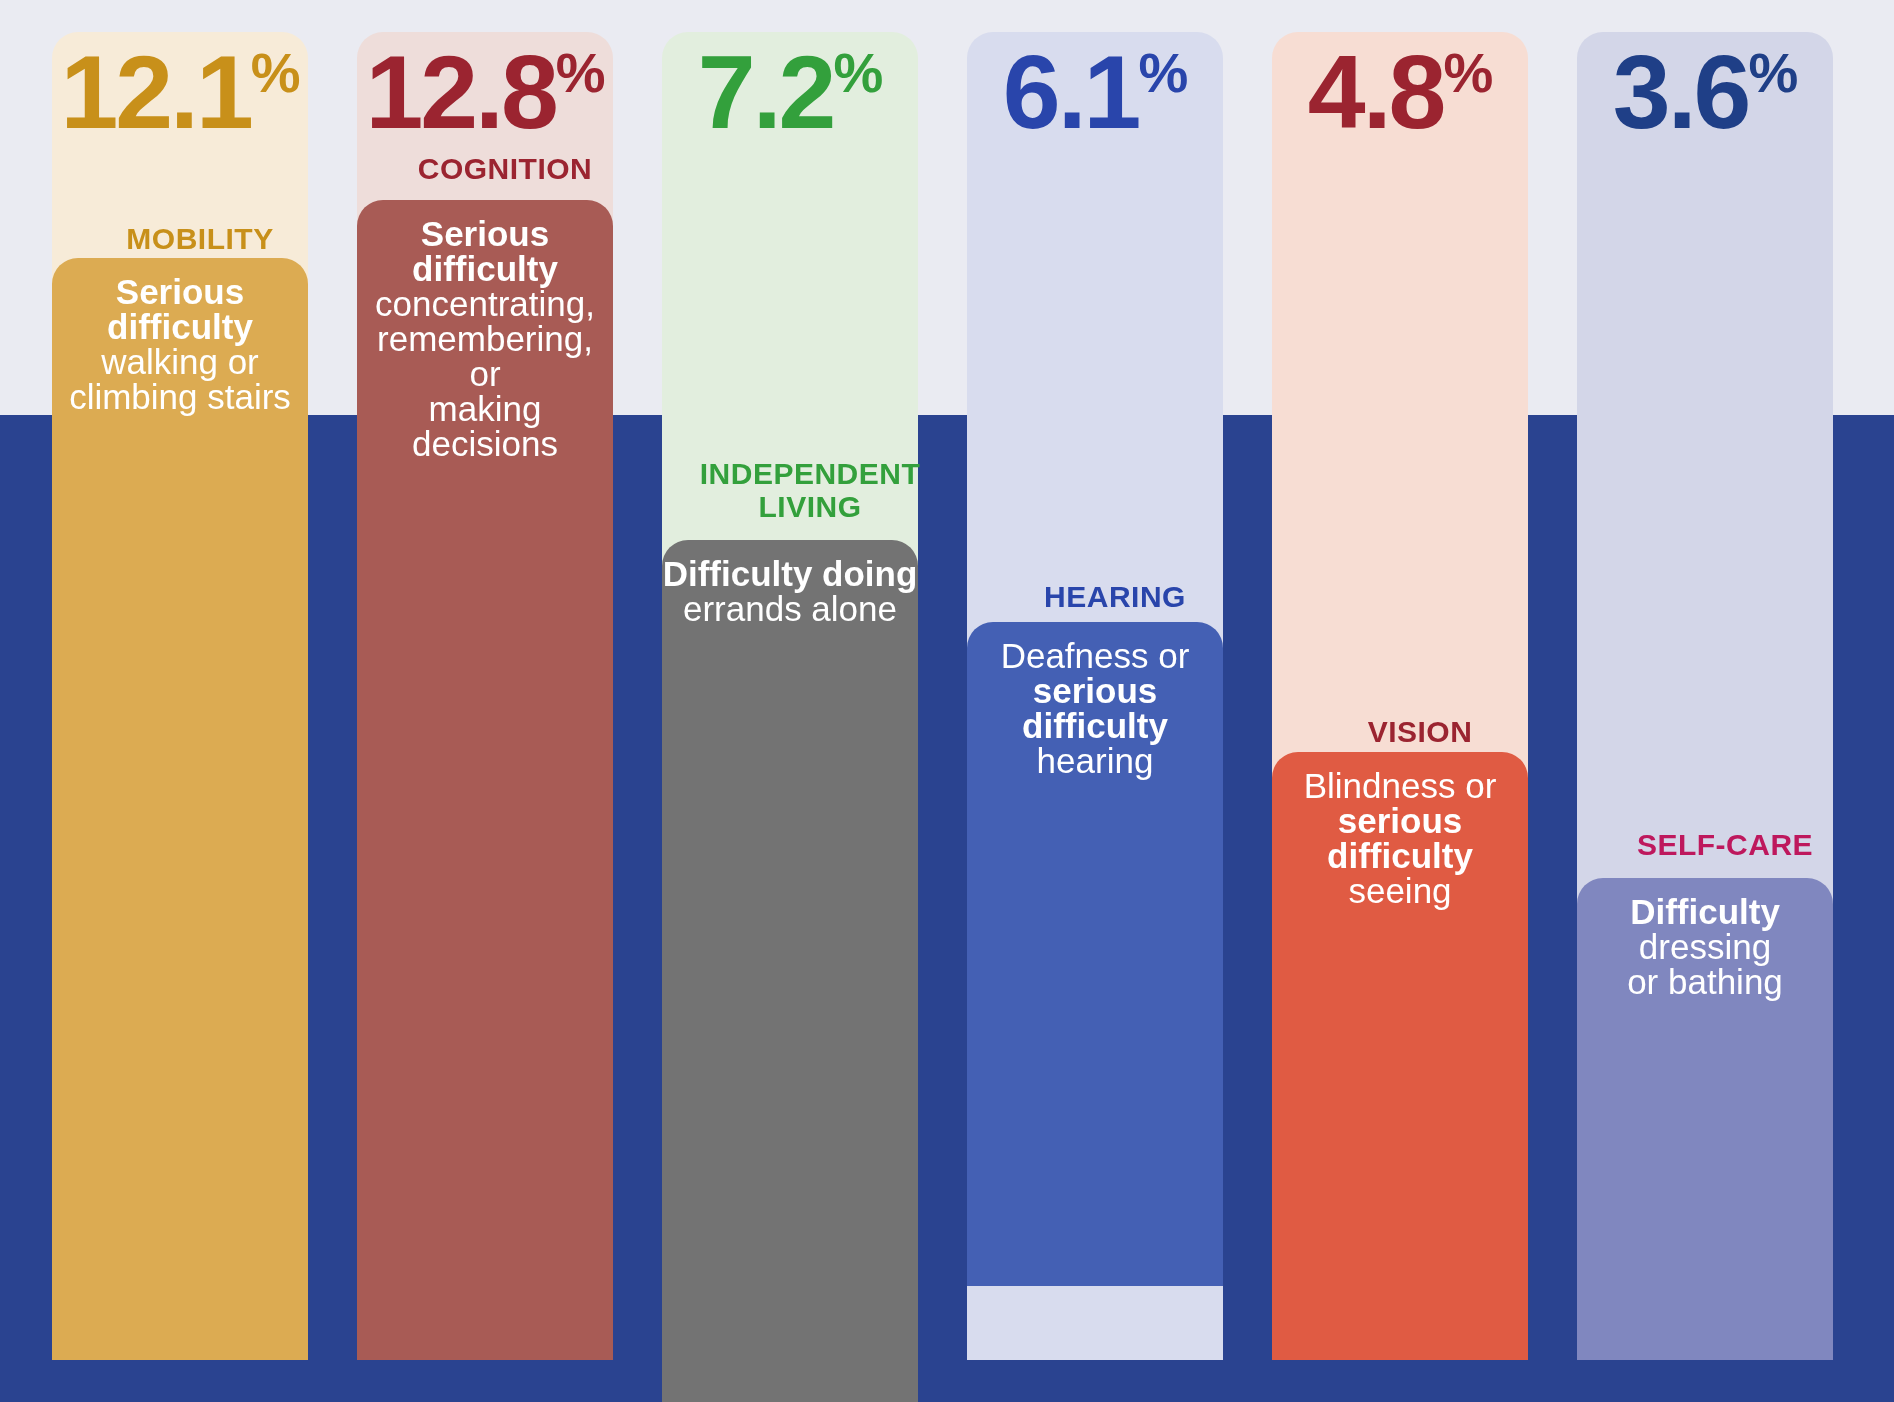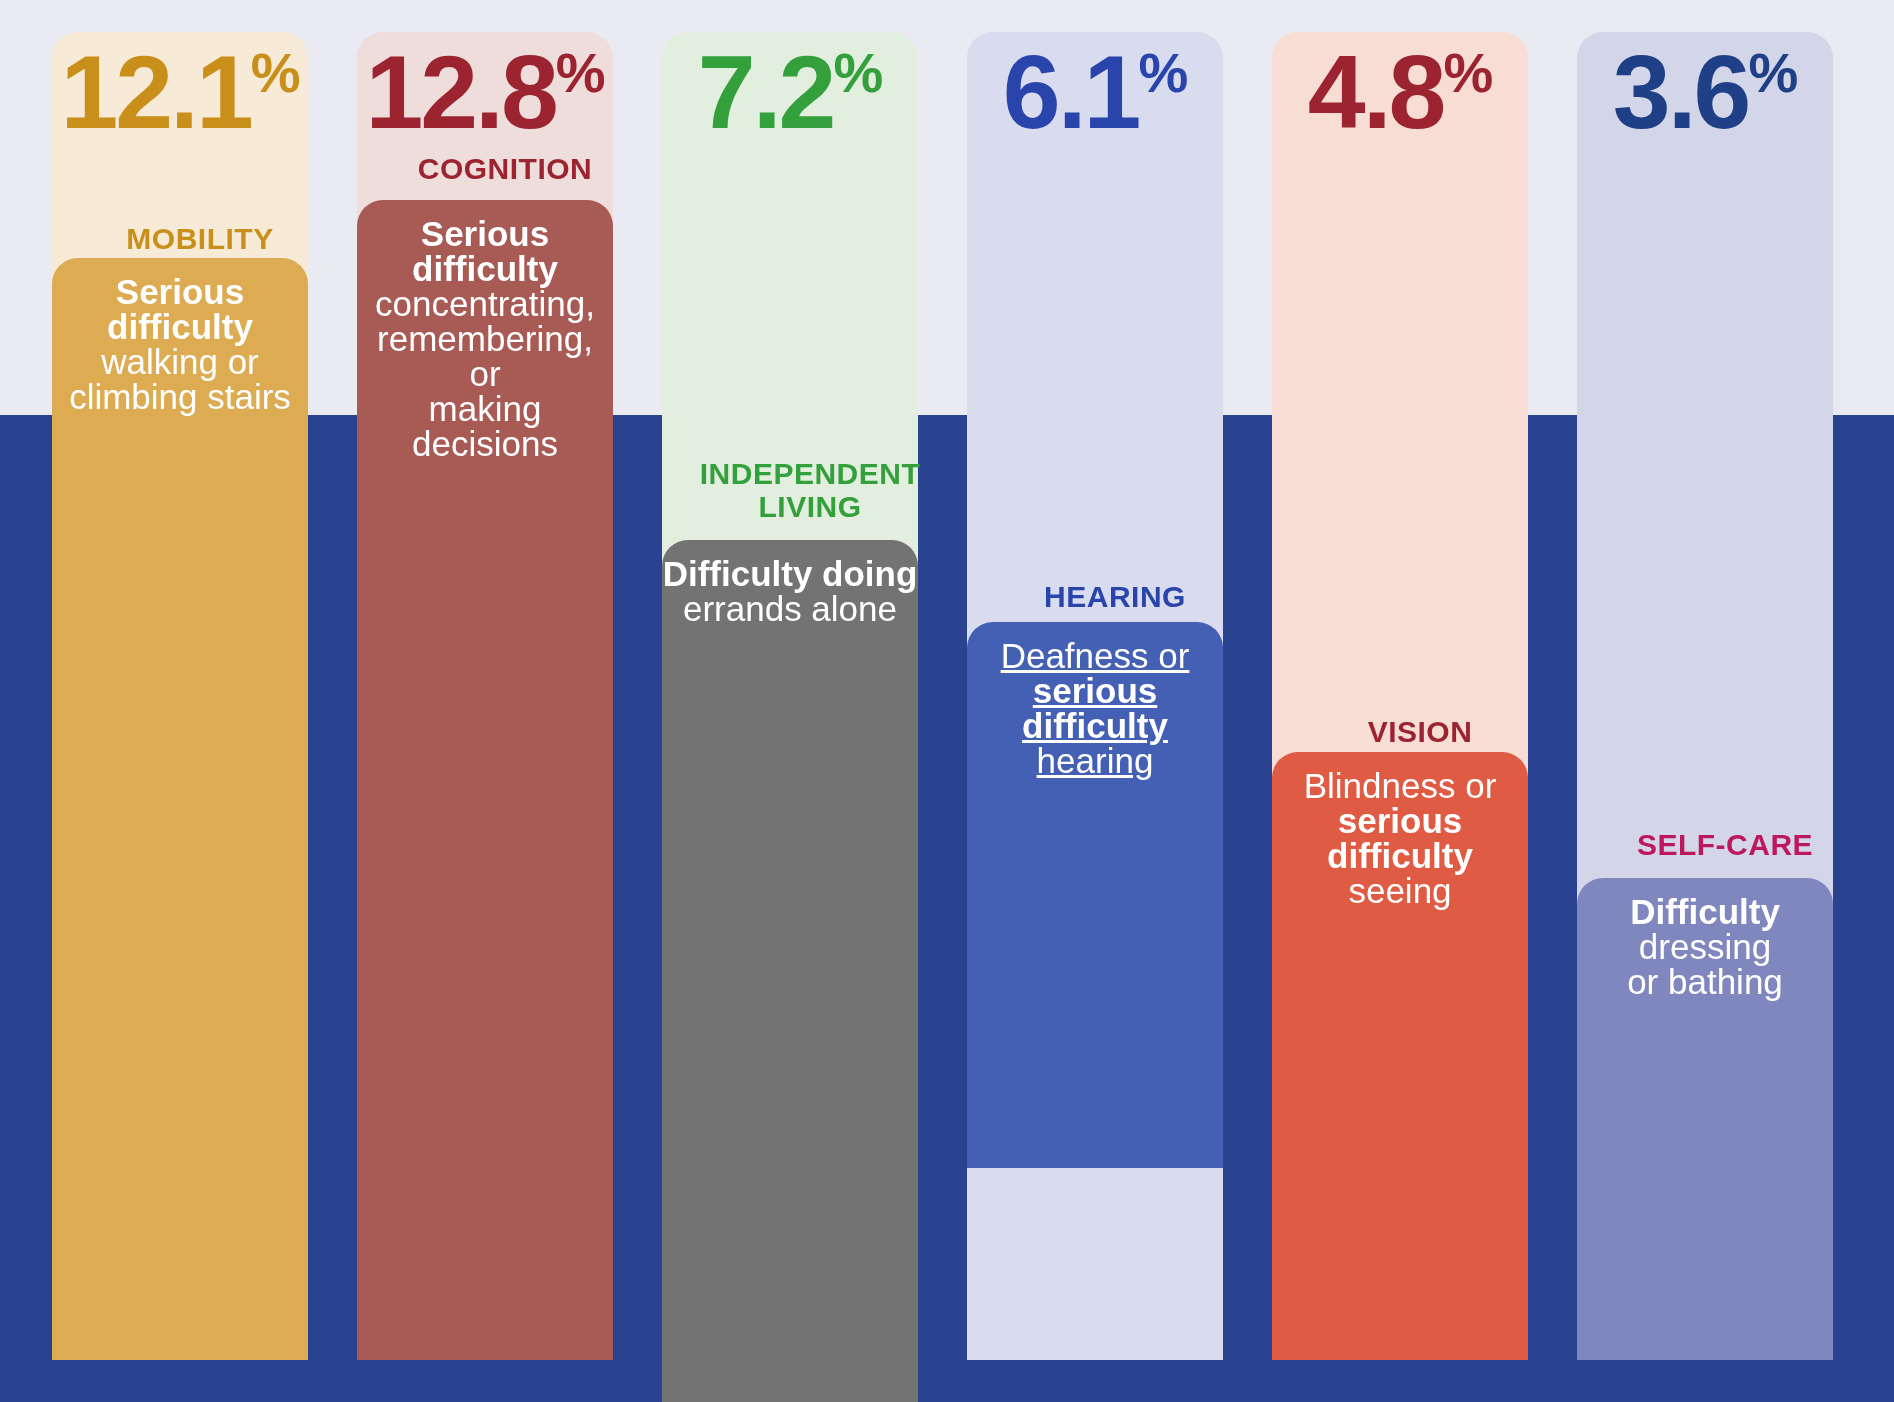--- a/index.html
+++ b/index.html
@@ -109,21 +109,21 @@
       <div class="cat" style="top: 457px; color: rgb(51, 160, 60);">INDEPENDENT LIVING</div>
       <div class="panel" style="top: 540px; height: 1009px; background: #737373;">
         <b class="ln">Difficulty doing</b>
         <span class="ln">errands alone</span>
       </div>
     </div>
     <div class="col" style="left: 967px; top: 0px; height: 1402px;">
       <div class="card" style="top: 32px; height: 1328px; background: rgb(216, 220, 238);"></div>
       <div class="pct" style="top: 40px; color: rgb(41, 69, 171);"><span>6.1</span><span class="sym">%</span></div>
       <div class="cat" style="top: 580px; color: rgb(41, 69, 171);">HEARING</div>
-      <div class="panel" style="top: 622px; height: 546px; background: rgb(68, 96, 180); text-decoration: underline;">
+      <div class="panel" style="top: 622px; height: 664px; background: rgb(68, 96, 180);">
         <span class="ln">Deafness or</span>
         <b class="ln">serious difficulty</b>
         <span class="ln">hearing</span>
       </div>
     </div>
     <div class="col" style="left: 1272px; top: 0px; height: 1402px;">
       <div class="card" style="top: 32px; height: 1328px; background: rgb(247, 221, 211);"></div>
       <div class="pct" style="top: 40px; color: rgb(155, 36, 48);"><span>4.8</span><span class="sym">%</span></div>
       <div class="cat" style="top: 715px; color: rgb(155, 36, 48);">VISION</div>
       <div class="panel" style="top: 752px; height: 608px; background: rgb(224, 91, 67);">

